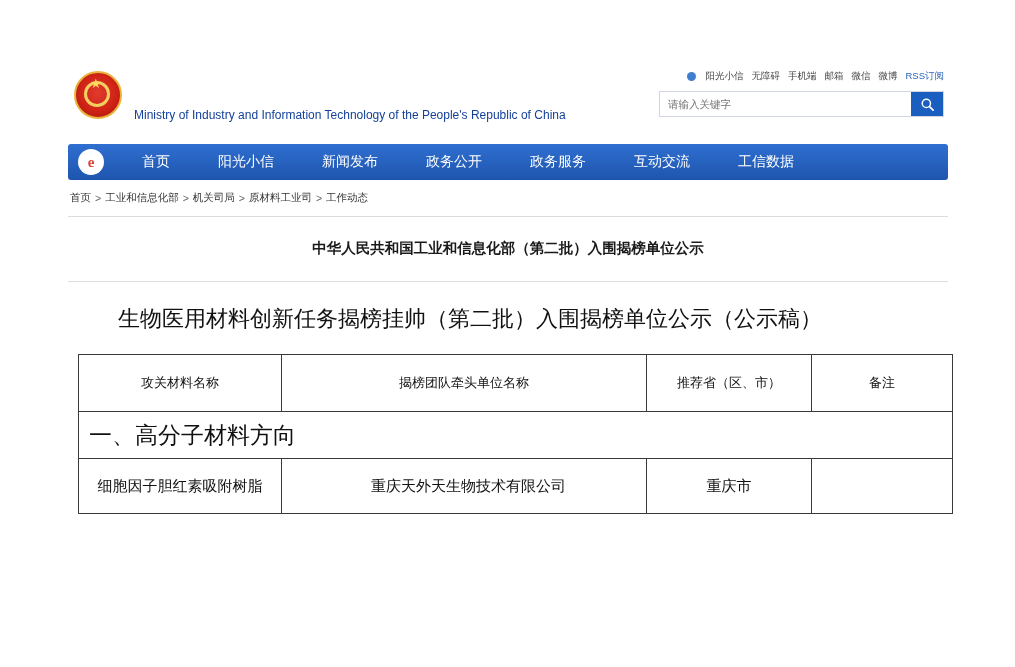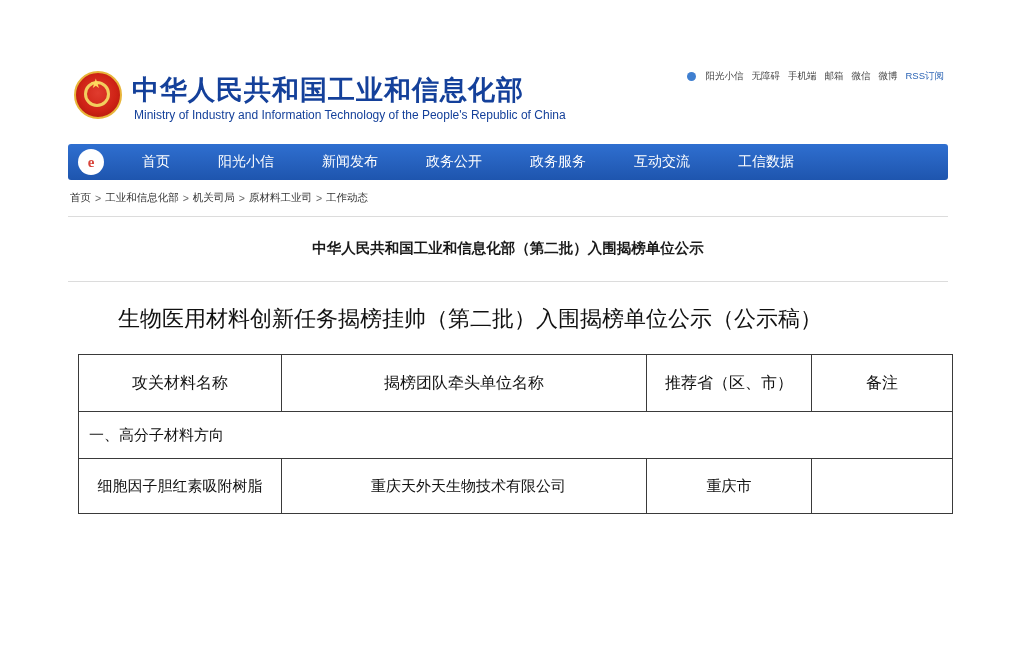--- a/index.html
+++ b/index.html
@@ -227,26 +227,26 @@
     table-layout: fixed;
   }
   table.listing td {
     border: 1px solid #3a3a3a;
     text-align: center;
     vertical-align: middle;
     color: #111111;
   }
   table.listing tr.head td {
     height: 54px;
-    font-size: 16px;
+    font-size: 13px;
     border-radius: 26px;
   }
   table.listing tr.section td {
     height: 44px;
-    font-size: 15px;
+    font-size: 23px;
     text-align: left;
     padding-left: 10px;
   }
   table.listing tr.row td {
     height: 52px;
     font-size: 15px;
     line-height: 1.25;
   }
   table.listing td.col1 { width: 200px; }
   table.listing td.col2 { width: 362px; }
@@ -259,33 +259,41 @@
 
 <div id="page">
   <div class="sheet">
 
     <div class="header">
       <div class="emblem">
         <div class="circle"></div>
         <div class="gear"></div>
         <div class="star">★</div>
       </div>
-      <div class="title-cn">中华人民共和国工业和信息化部</div>
       <div class="title-en">Ministry of Industry and Information Technology of the People's Republic of China</div>
 
       <div class="util-panel">
         <div class="util-links">
           <span class="dot"></span>
           <span class="lnk">阳光小信</span>
           <span class="lnk">无障碍</span>
           <span class="lnk">手机端</span>
           <span class="lnk">邮箱</span>
           <span class="lnk">微信</span>
           <span class="lnk">微博</span>
           <span class="lnk rss">RSS订阅</span>
+        </div>
+        <div class="search-row">
+          <input type="text" placeholder="请输入关键字" style="">
+          <div class="search-btn">
+            <svg width="15" height="15" viewBox="0 0 16 16">
+              <circle cx="6.8" cy="6.8" r="4.4" fill="none" stroke="#ffffff" stroke-width="1.6"></circle>
+              <line x1="10.2" y1="10.2" x2="14" y2="14" stroke="#ffffff" stroke-width="1.8" stroke-linecap="round"></line>
+            </svg>
+          </div>
         </div>
       </div>
     </div>
 
     <div class="nav">
       <div class="home-icon">e</div>
       <a>首页</a>
       <a>阳光小信</a>
       <a>新闻发布</a>
       <a>政务公开</a>

